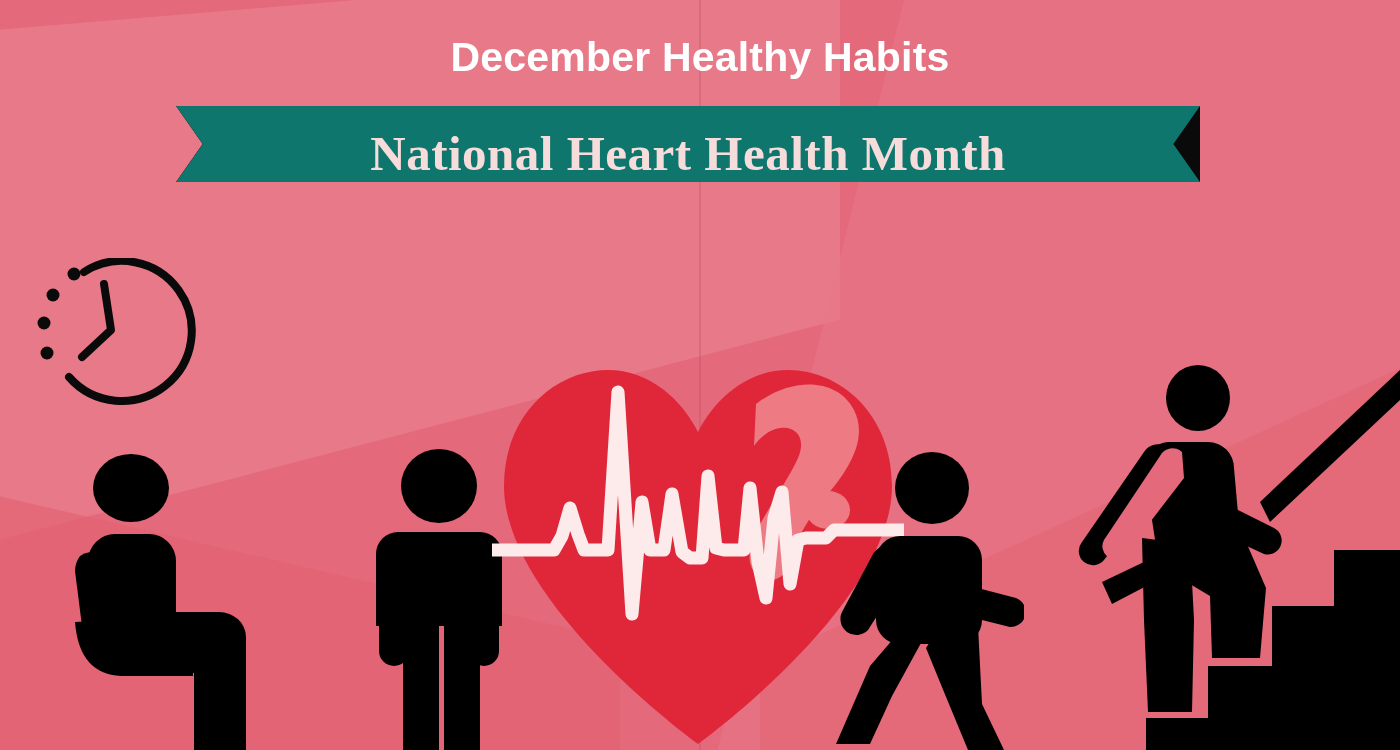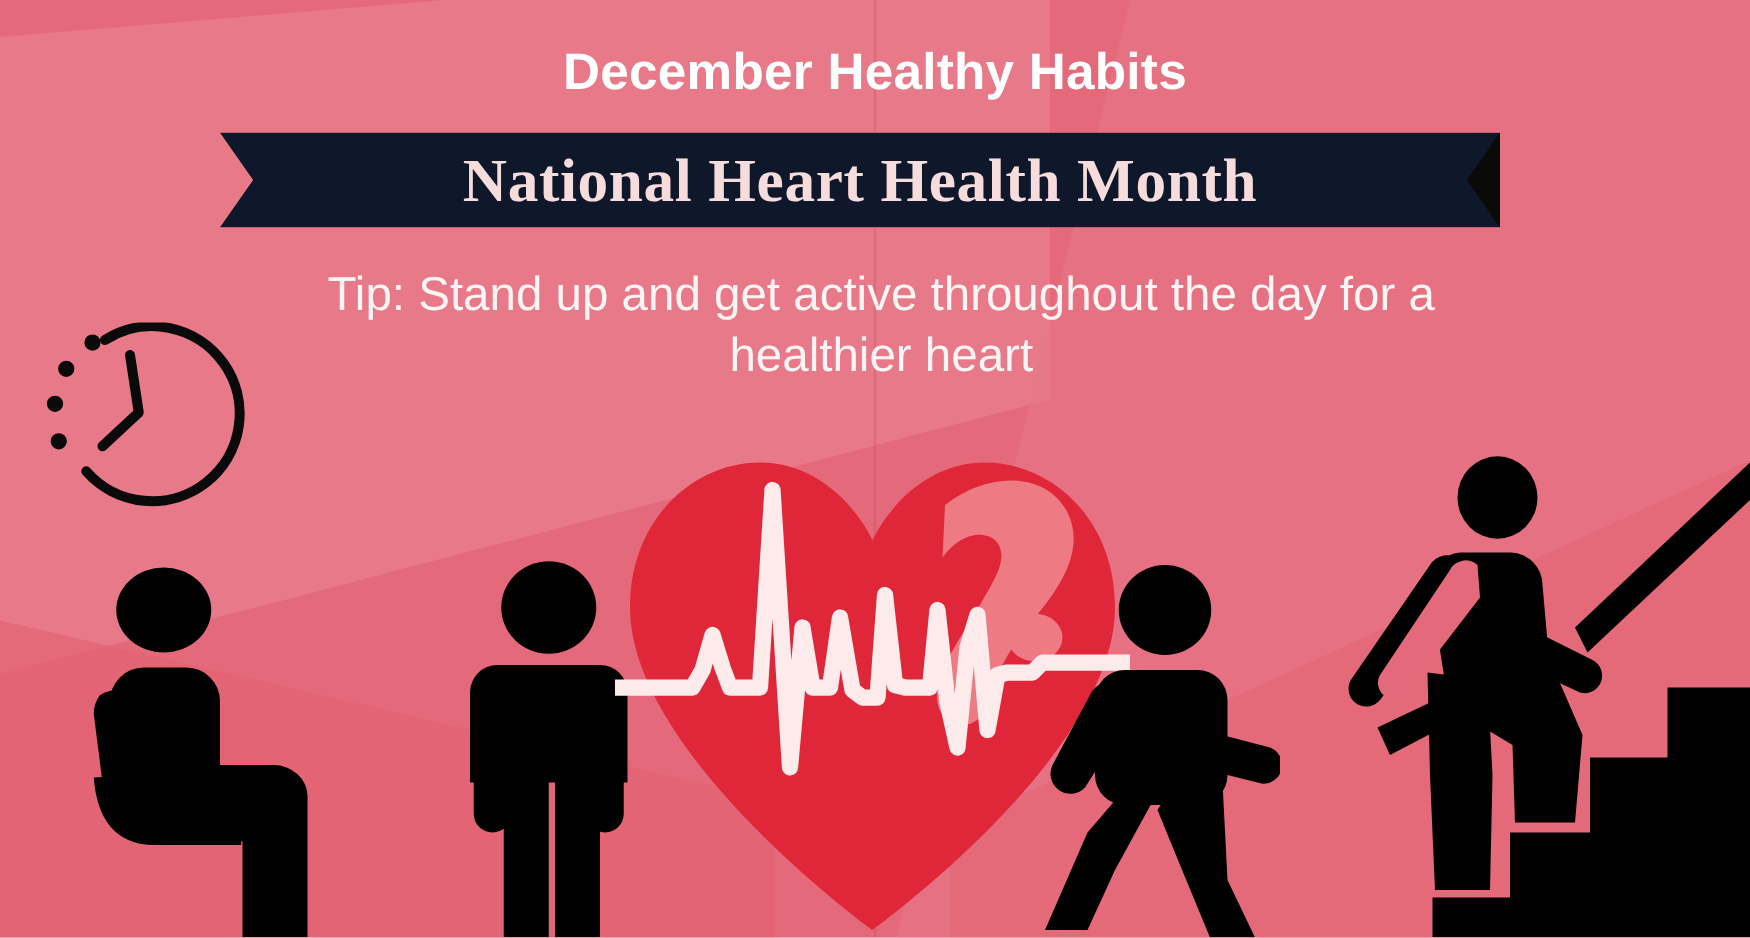--- a/index.html
+++ b/index.html
@@ -78,26 +78,26 @@
     left: 176px;
     top: 106px;
     width: 1024px;
     height: 76px;
     background: #0B0A0A;
     clip-path: polygon(0% 0%, 100% 0%, 100% 100%, 0% 100%, 2.6% 50%);
   }
   .ribbon-inner {
     position: absolute;
     inset: 0;
-    background: #0f172a;
+    background: #0f766e;
     clip-path: polygon(
       0% 0%, 100% 0%, 97.4% 50%, 100% 100%, 0% 100%, 2.6% 50%
     );
     display: flex;
-    align-items: center;
+    align-items: flex-end;
     justify-content: center;
   }
   .ribbon-text {
     font-family: "Liberation Serif", serif;
     color: #F7DCDC;
     font-size: 49px;
     font-weight: bold;
     letter-spacing: .5px;
     white-space: nowrap;
   }
@@ -231,15 +231,14 @@
   </div>
 
   <div class="headline">December Healthy Habits</div>
 
   <div class="ribbon">
     <div class="ribbon-inner">
       <span class="ribbon-text">National Heart Health Month</span>
     </div>
   </div>
 
-  <div class="tip">Tip: Stand up and get active throughout the day for a healthier heart</div>
 
 </div>
 
 </body></html>

